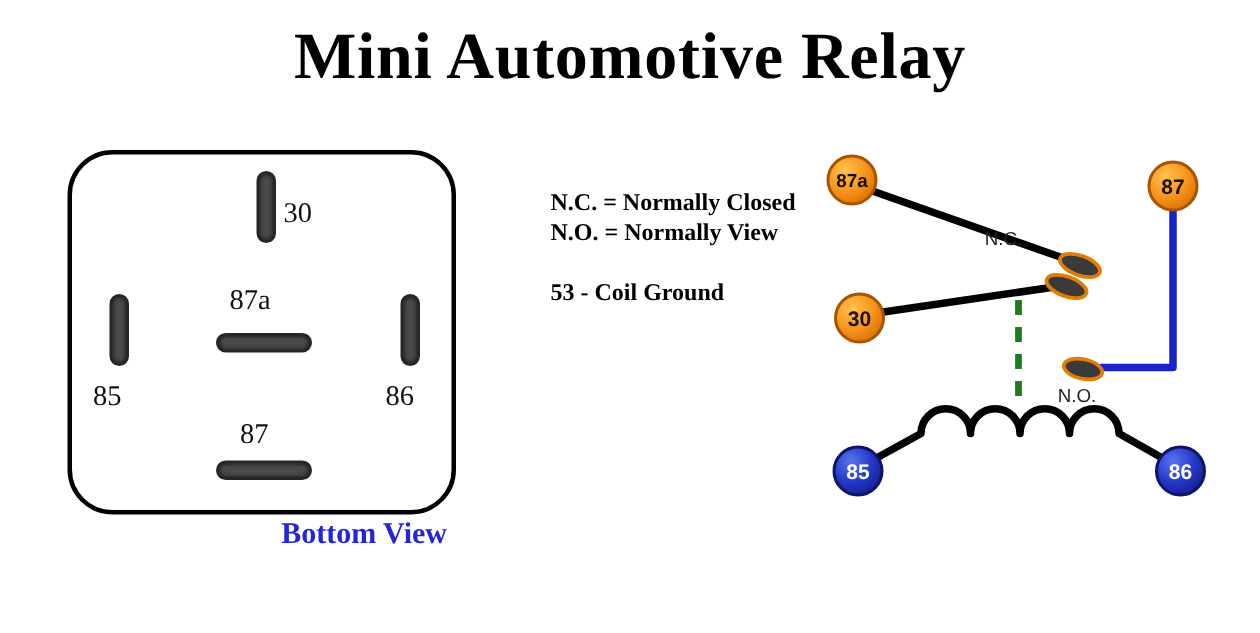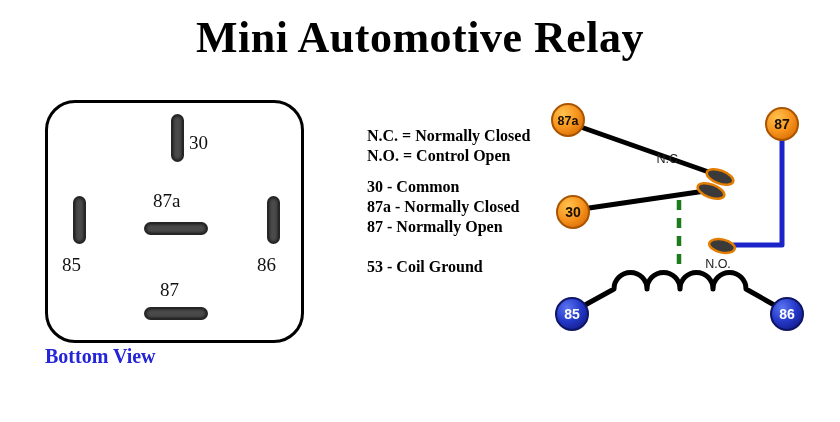--- a/index.html
+++ b/index.html
@@ -13,21 +13,21 @@
   
   .bv-box{position:absolute;left:45px;top:100px;width:253px;height:237px;
           border:3.5px solid #000;border-radius:30px;background:#fff;}
   .slot{position:absolute;background:#4a4a4a;border:2.5px solid #262626;
         border-radius:7px;box-sizing:border-box;
         box-shadow:inset 0 0 3px #111;}
   .slot.v{width:13px;height:48px;}
   .slot.h{width:64px;height:13px;}
   .pin-label{position:absolute;font-size:19px;color:#111;line-height:1;}
 
-  .caption{position:absolute;text-align:left;font-size:20px;font-weight:700;
+  .caption{position:absolute;text-align:right;font-size:20px;font-weight:700;
            color:#2424D8;}
   .caption.bv{left:45px;top:345px;width:253px;}
   .caption.wd{left:536px;top:341px;width:300px;}
 
   
   .legend{position:absolute;left:331px;top:126px;font-size:16px;font-weight:700;
           line-height:20px;margin-left:36px;}
   .legend-group.g2{margin-top:11px;}
   .legend-group.g3{margin-top:20px;}
 
@@ -54,26 +54,21 @@
     <div class="pin-label" style="left:105px;top:88px;">87a</div>
     <div class="pin-label" style="left:14px;top:152px;">85</div>
     <div class="pin-label" style="left:209px;top:152px;">86</div>
     <div class="pin-label" style="left:112px;top:177px;">87</div>
   </div>
   <div class="caption bv">Bottom View</div>
 
   <div class="legend">
     <div class="legend-group g1">
       <div>N.C. = Normally Closed</div>
-      <div>N.O. = Control Open</div>
-    </div>
-    <div class="legend-group g2">
-      <div>30 - Common</div>
-      <div>87a - Normally Closed</div>
-      <div>87 - Normally Open</div>
+      <div>N.O. = Normally View</div>
     </div>
     <div class="legend-group g3">
       <div>53 - Coil Ground</div>
     </div>
   </div>
 
   <svg class="wiring-svg" width="300" height="248" viewBox="0 0 300 248">
     <defs>
       <radialGradient id="gOr" cx="35%" cy="30%" r="80%">
         <stop offset="0%" stop-color="#ffc24d"></stop>

